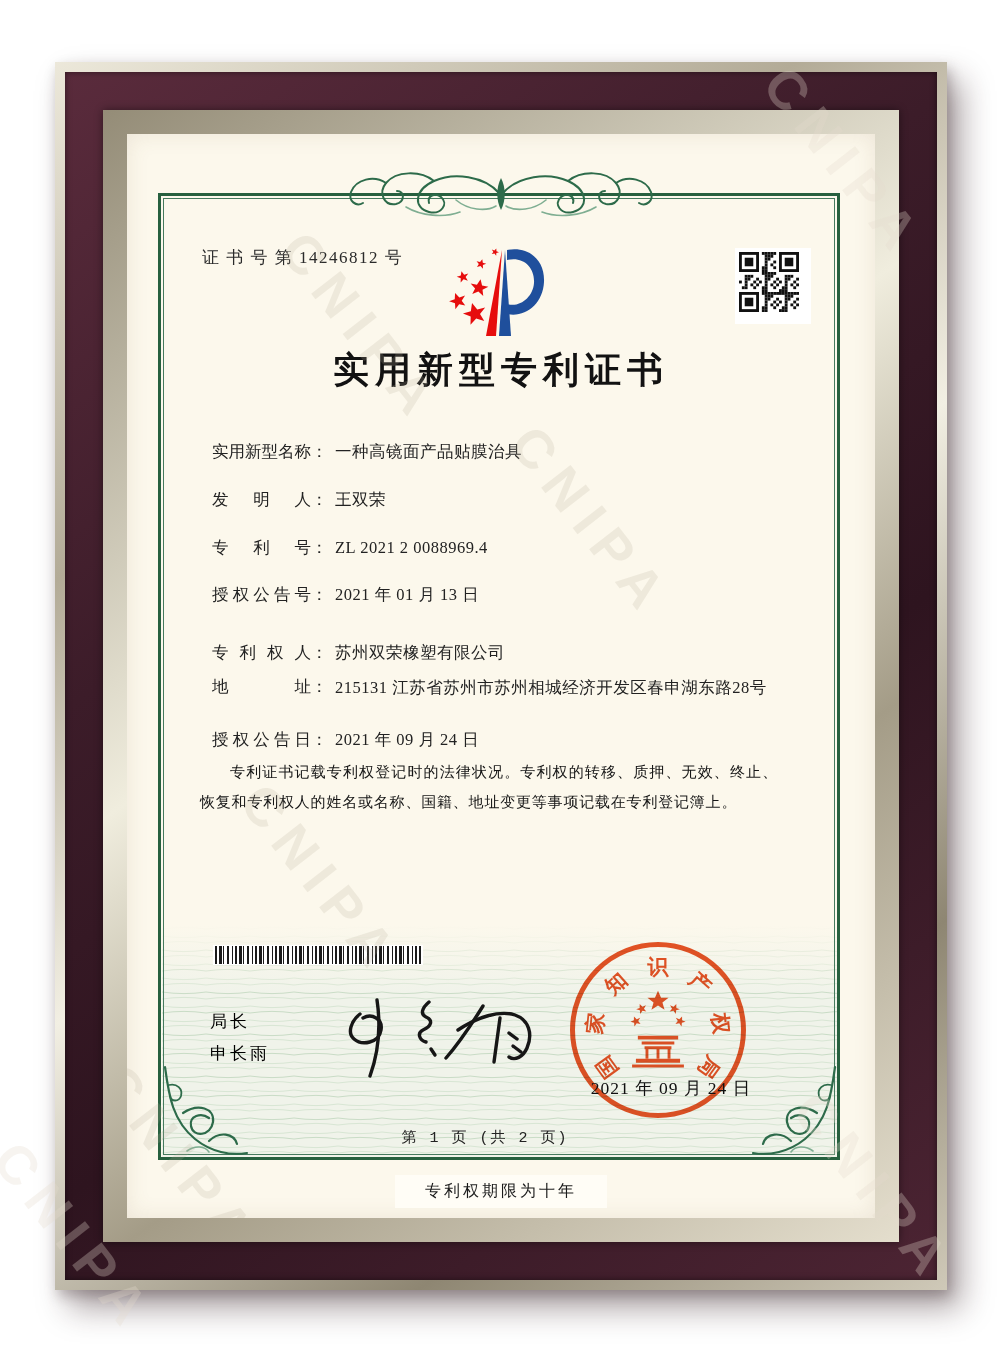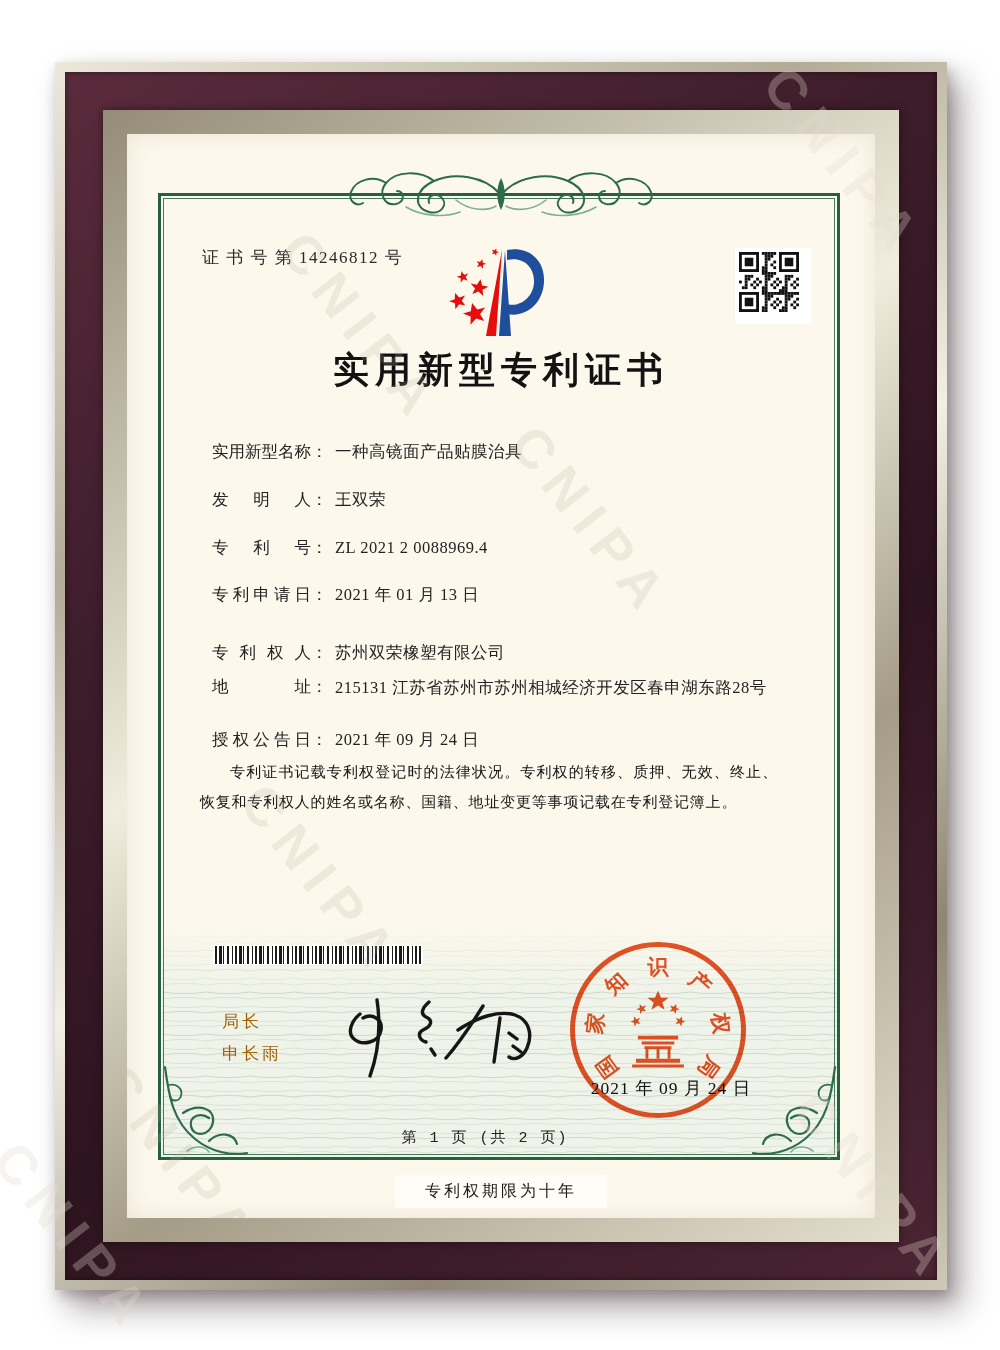--- a/index.html
+++ b/index.html
@@ -78,22 +78,22 @@
             text-align:justify;color:#151515;z-index:5;letter-spacing:.8px;}
   .bodytext p{margin:0;text-indent:2em;}
 
   
   .barcode{position:absolute;left:86px;top:811px;width:206px;height:18px;background:#fff;padding:1px 2px;z-index:5;}
   .barcode-bars{width:100%;height:100%;
     background:repeating-linear-gradient(90deg,
       #1b1b1b 0 2px,transparent 2px 4px,#1b1b1b 4px 7px,transparent 7px 8px,
       #1b1b1b 8px 9px,transparent 9px 12px,#1b1b1b 12px 14px,transparent 14px 17px,
       #1b1b1b 17px 18px,transparent 18px 20px);}
-  .officer{position:absolute;left:95px;z-index:5;font-family:"Liberation Sans","DejaVu Sans",sans-serif;
-           font-size:17px;color:#a16207;letter-spacing:3px;}
+  .officer{position:absolute;left:83px;z-index:5;font-family:"Liberation Sans","DejaVu Sans",sans-serif;
+           font-size:17px;color:#000000;letter-spacing:3px;}
   .officer.t{top:876px;}
   .officer.n{top:908px;}
   .signature{position:absolute;left:205px;top:860px;width:210px;height:92px;z-index:6;}
 
   .seal{position:absolute;left:443px;top:808px;width:176px;height:176px;z-index:6;
         mix-blend-mode:multiply;opacity:.93;}
   .seal-ring{position:absolute;inset:0;border-radius:50%;border:5px solid #e64716;}
   .seal-emblem{position:absolute;left:40px;top:40px;width:96px;height:96px;}
   .sc{position:absolute;left:50%;top:50%;width:24px;height:24px;margin:-12px 0 0 -12px;
       display:flex;align-items:center;justify-content:center;
@@ -366,21 +366,21 @@
         <div class="frow r0">
           <span class="flabel">实用新型名称</span><span class="fcolon">：</span><span class="fvalue">一种高镜面产品贴膜治具</span>
         </div>
         <div class="frow r1">
           <span class="flabel">发明人</span><span class="fcolon">：</span><span class="fvalue">王双荣</span>
         </div>
         <div class="frow r2">
           <span class="flabel">专利号</span><span class="fcolon">：</span><span class="fvalue">ZL 2021 2 0088969.4</span>
         </div>
         <div class="frow r3">
-          <span class="flabel">专利申请日</span><span class="fcolon">：</span><span class="fvalue">2021 年 01 月 13 日</span>
+          <span class="flabel">授权公告号</span><span class="fcolon">：</span><span class="fvalue">2021 年 01 月 13 日</span>
         </div>
         <div class="frow r4">
           <span class="flabel">专利权人</span><span class="fcolon">：</span><span class="fvalue">苏州双荣橡塑有限公司</span>
         </div>
         <div class="frow r5">
           <span class="flabel">地址</span><span class="fcolon">：</span><span class="fvalue addr">215131 江苏省苏州市苏州相城经济开发区春申湖东路28号</span>
         </div>
         <div class="frow rgrant">
           <span class="flabel">授权公告日</span><span class="fcolon">：</span><span class="fvalue">2021 年 09 月 24 日</span>
         </div>

